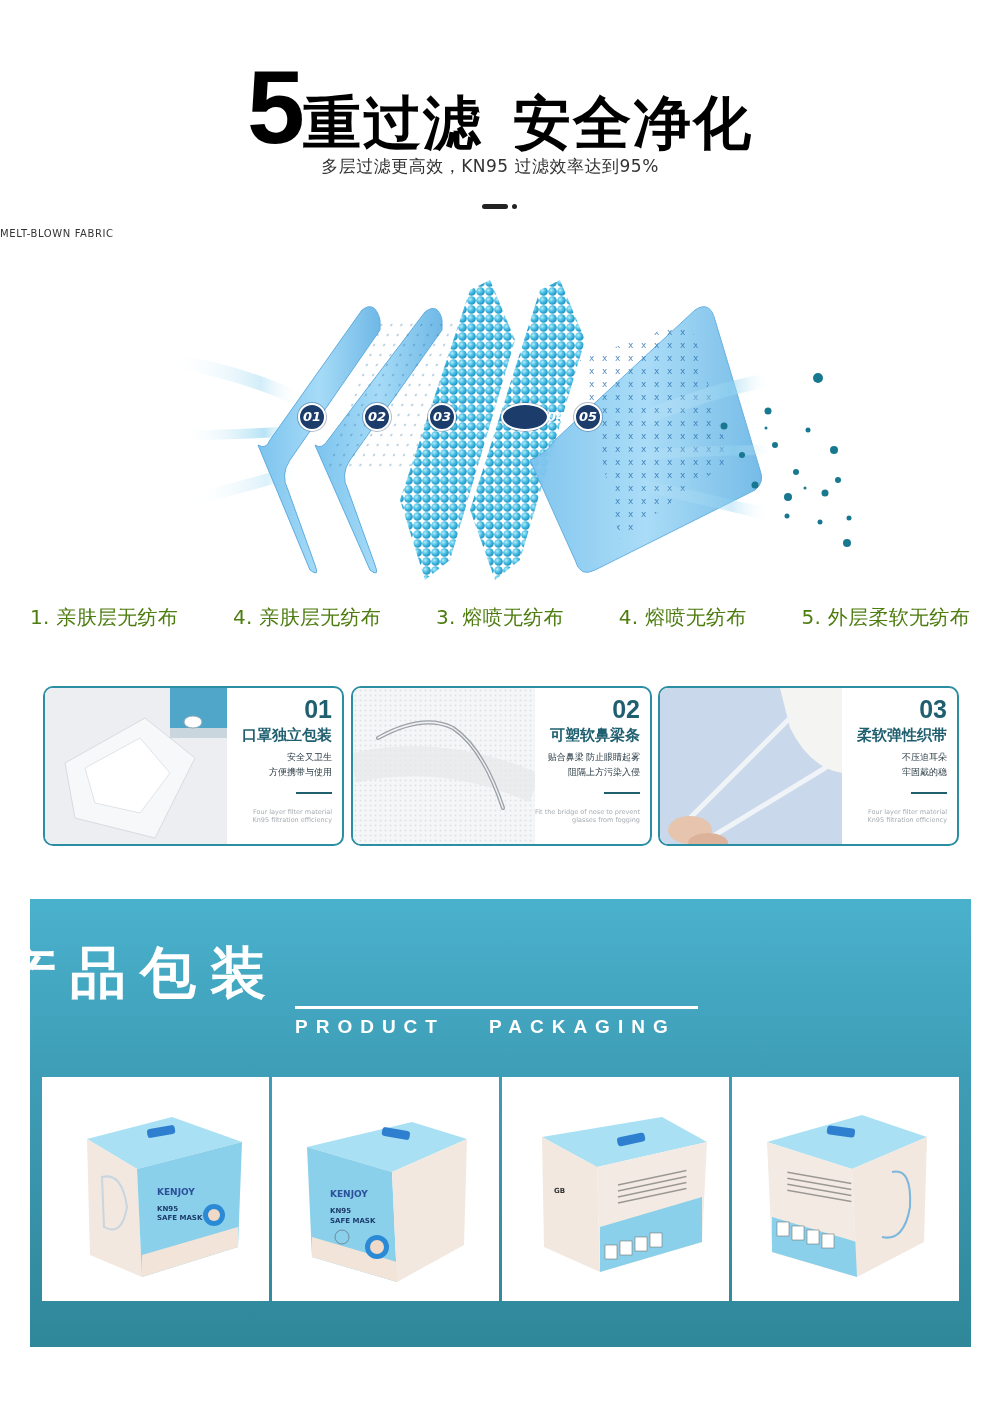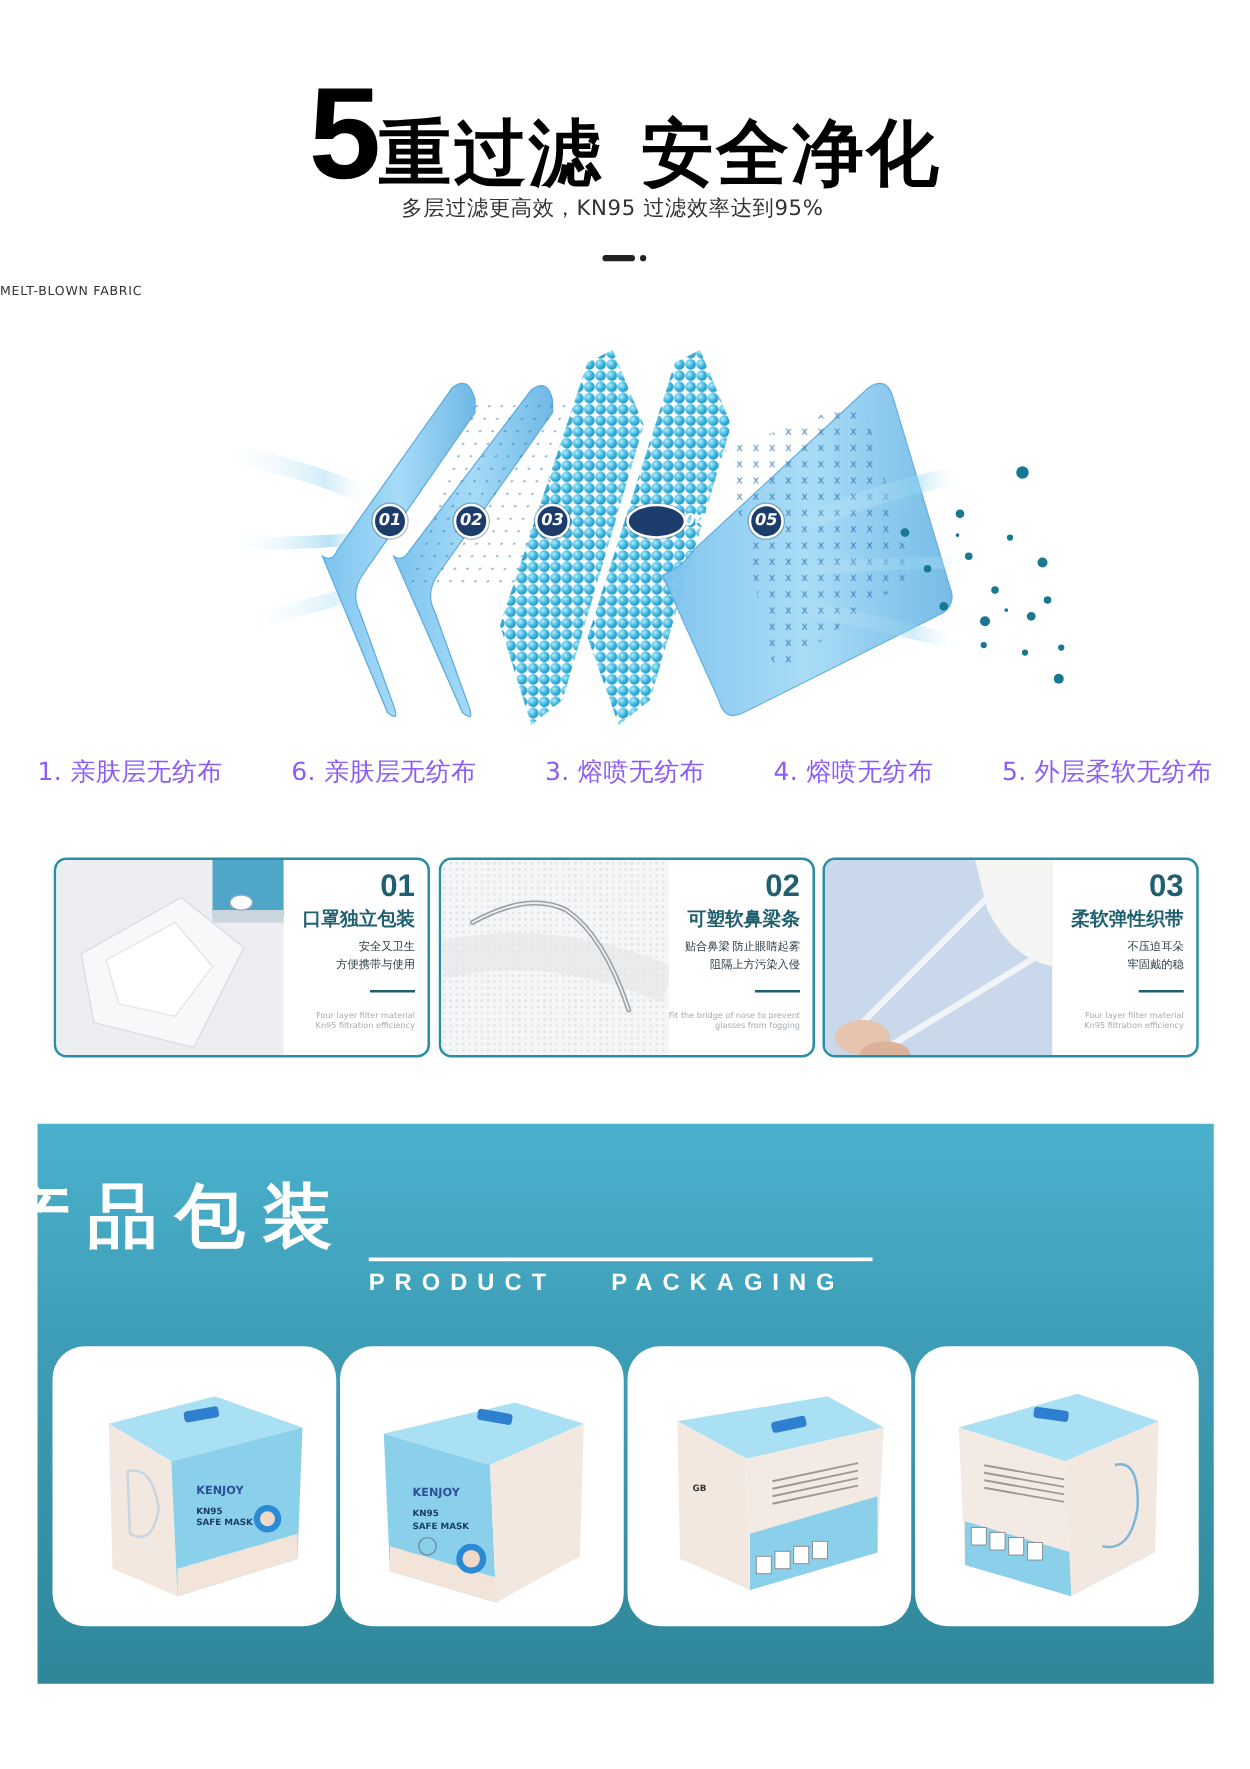--- a/index.html
+++ b/index.html
@@ -17,21 +17,21 @@
   .divider .dot { position: absolute; left: 30px; top: 0; width: 5px; height: 5px; background: #222; border-radius: 50%; }
   .melt { position: absolute; left: 0; top: 228px; width: 1000px; text-align: left; font-size: 10px; color: #333; letter-spacing: 0.6px; }
 
   
   .layers { position: absolute; left: 170px; top: 260px; width: 690px; height: 330px; }
   .layers svg { width: 100%; height: 100%; display: block; }
   .badge { position: absolute; width: 28px; height: 28px; border-radius: 50%; background: #1c3d6b; border: 2px solid #fff; color: #fff; font-weight: 700; font-style: italic; font-size: 13px; line-height: 24px; text-align: center; box-shadow: 0 0 0 1px rgba(28,61,107,.35); }
 
   
   .captions { position: absolute; top: 604px; left: 30px; width: 940px; display: flex; justify-content: space-between; }
-  .captions span { font-size: 20px; color: #8b5cf6; white-space: nowrap; letter-spacing: 0.3px; }
+  .captions span { font-size: 20px; color: #4d7c0f; white-space: nowrap; letter-spacing: 0.3px; }
 
   
   .feature { position: absolute; top: 686px; width: 301px; height: 160px; border: 2px solid #2b8ea3; border-radius: 10px; overflow: hidden; background: #fff; }
   .feature .photo { position: absolute; left: 0; top: 0; width: 182px; height: 100%; }
   .feature .info { position: absolute; right: 10px; top: 6px; width: 120px; text-align: right; }
   .feature .fnum { font-family: "Liberation Sans", sans-serif; font-size: 25px; font-weight: 700; color: #1f5f6f; line-height: 30px; }
   .feature .ftitle { font-size: 15px; font-weight: 700; color: #1f5f6f; margin-top: 2px; white-space: nowrap; }
   .feature .fline { font-size: 9px; color: #2a3b44; margin-top: 2px; line-height: 13px; white-space: nowrap; }
   .feature .fline.first { margin-top: 6px; font-family: Liberation Serif, serif; }
   .feature .uline { display: inline-block; width: 36px; height: 2px; background: #1f5f6f; margin-top: 4px; }
@@ -39,21 +39,21 @@
   #card1 { left: 43px; }
   #card2 { left: 351px; }
   #card3 { left: 658px; }
 
   
   .pack { position: absolute; left: 30px; top: 899px; width: 941px; height: 448px; background: linear-gradient(180deg, #4ab1cd 0%, #3e9db6 40%, #2f8799 100%); }
   .pack-title { position: absolute; left: 0; top: 936px; width: 1000px; font-size: 56px; font-weight: 700; color: #fff; letter-spacing: 14px; }
   .pack-rule { position: absolute; left: 295px; top: 1006px; width: 403px; height: 3px; background: #fff; }
   .pack-sub { position: absolute; left: 295px; top: 1016px; width: 410px; font-family: "Liberation Sans", sans-serif; font-weight: 700; font-size: 19px; color: #fff; letter-spacing: 8px; white-space: nowrap; }
   .pack-sub .sp { display: inline-block; width: 44px; }
-  .prod { position: absolute; top: 1077px; width: 227px; height: 224px; background: #fff; border-radius: 26px; }
+  .prod { position: absolute; top: 1077px; width: 227px; height: 224px; background: #fff; }
   .prod svg { width: 100%; height: 100%; display: block; }
   #prod1 { left: 42px; }
   #prod2 { left: 272px; }
   #prod3 { left: 502px; }
   #prod4 { left: 732px; }
 </style>
 </head>
 <body>
 
 <div class="hero-title">
@@ -133,26 +133,26 @@
         <circle cx="572" cy="195" r="3"></circle>
       <circle cx="554" cy="166" r="3.5"></circle>
         <circle cx="596" cy="168" r="1.5"></circle>
         <circle cx="635" cy="228" r="1.5"></circle>
     </g>
   </svg>
   <div class="badge" style="left:128px; top:143px;">01</div>
   <div class="badge" style="left:193px; top:143px;">02</div>
   <div class="badge" style="left:258px; top:143px;">03</div>
   <div class="badge" style="left:331px; top:143px;padding-left:44px;">04</div>
-  <div class="badge" style="left:404px; top:143px;margin-left:25px;">05</div>
+  <div class="badge" style="left:404px; top:143px;">05</div>
 </div>
 
 <div class="captions">
   <span>1. 亲肤层无纺布</span>
-  <span>6. 亲肤层无纺布</span>
+  <span>4. 亲肤层无纺布</span>
   <span>3. 熔喷无纺布</span>
   <span>4. 熔喷无纺布</span>
   <span>5. 外层柔软无纺布</span>
 </div>
 
 <div class="feature" id="card1">
   <div class="photo">
     <svg viewBox="0 0 182 160" width="182" height="160">
       <rect width="182" height="160" fill="#eceef1"></rect>
       <rect x="125" y="0" width="57" height="45" fill="#4fa6c9"></rect>

